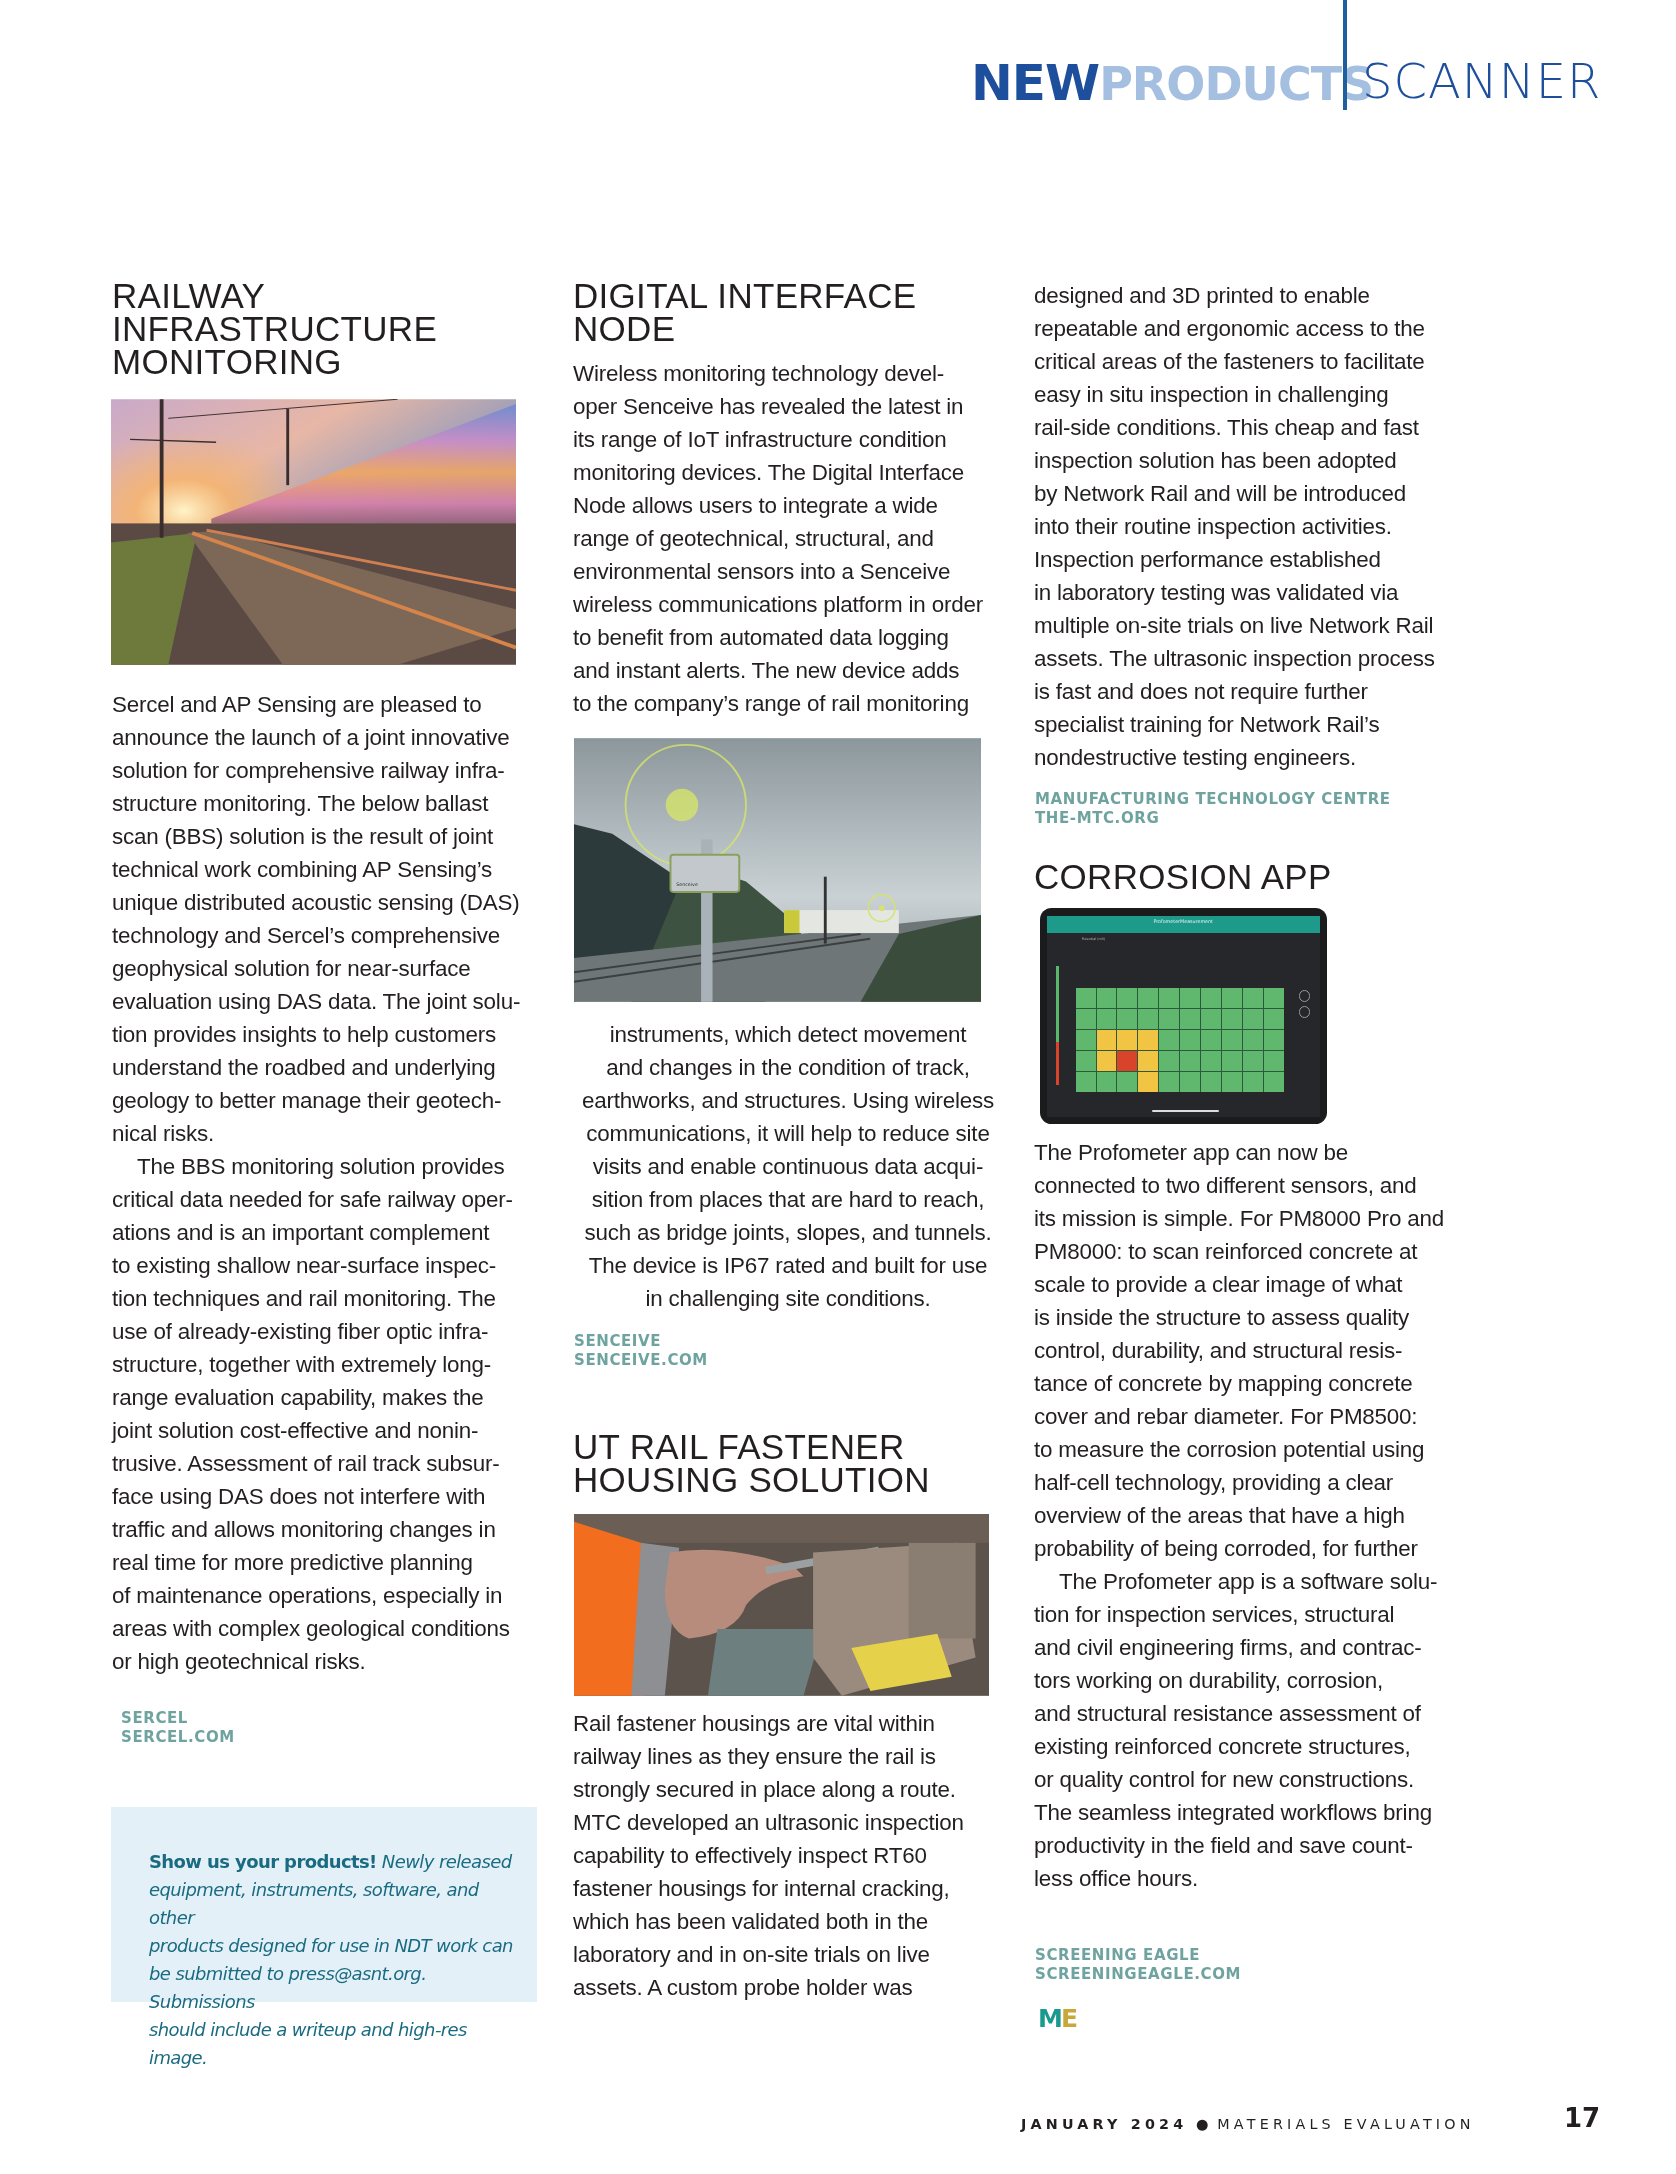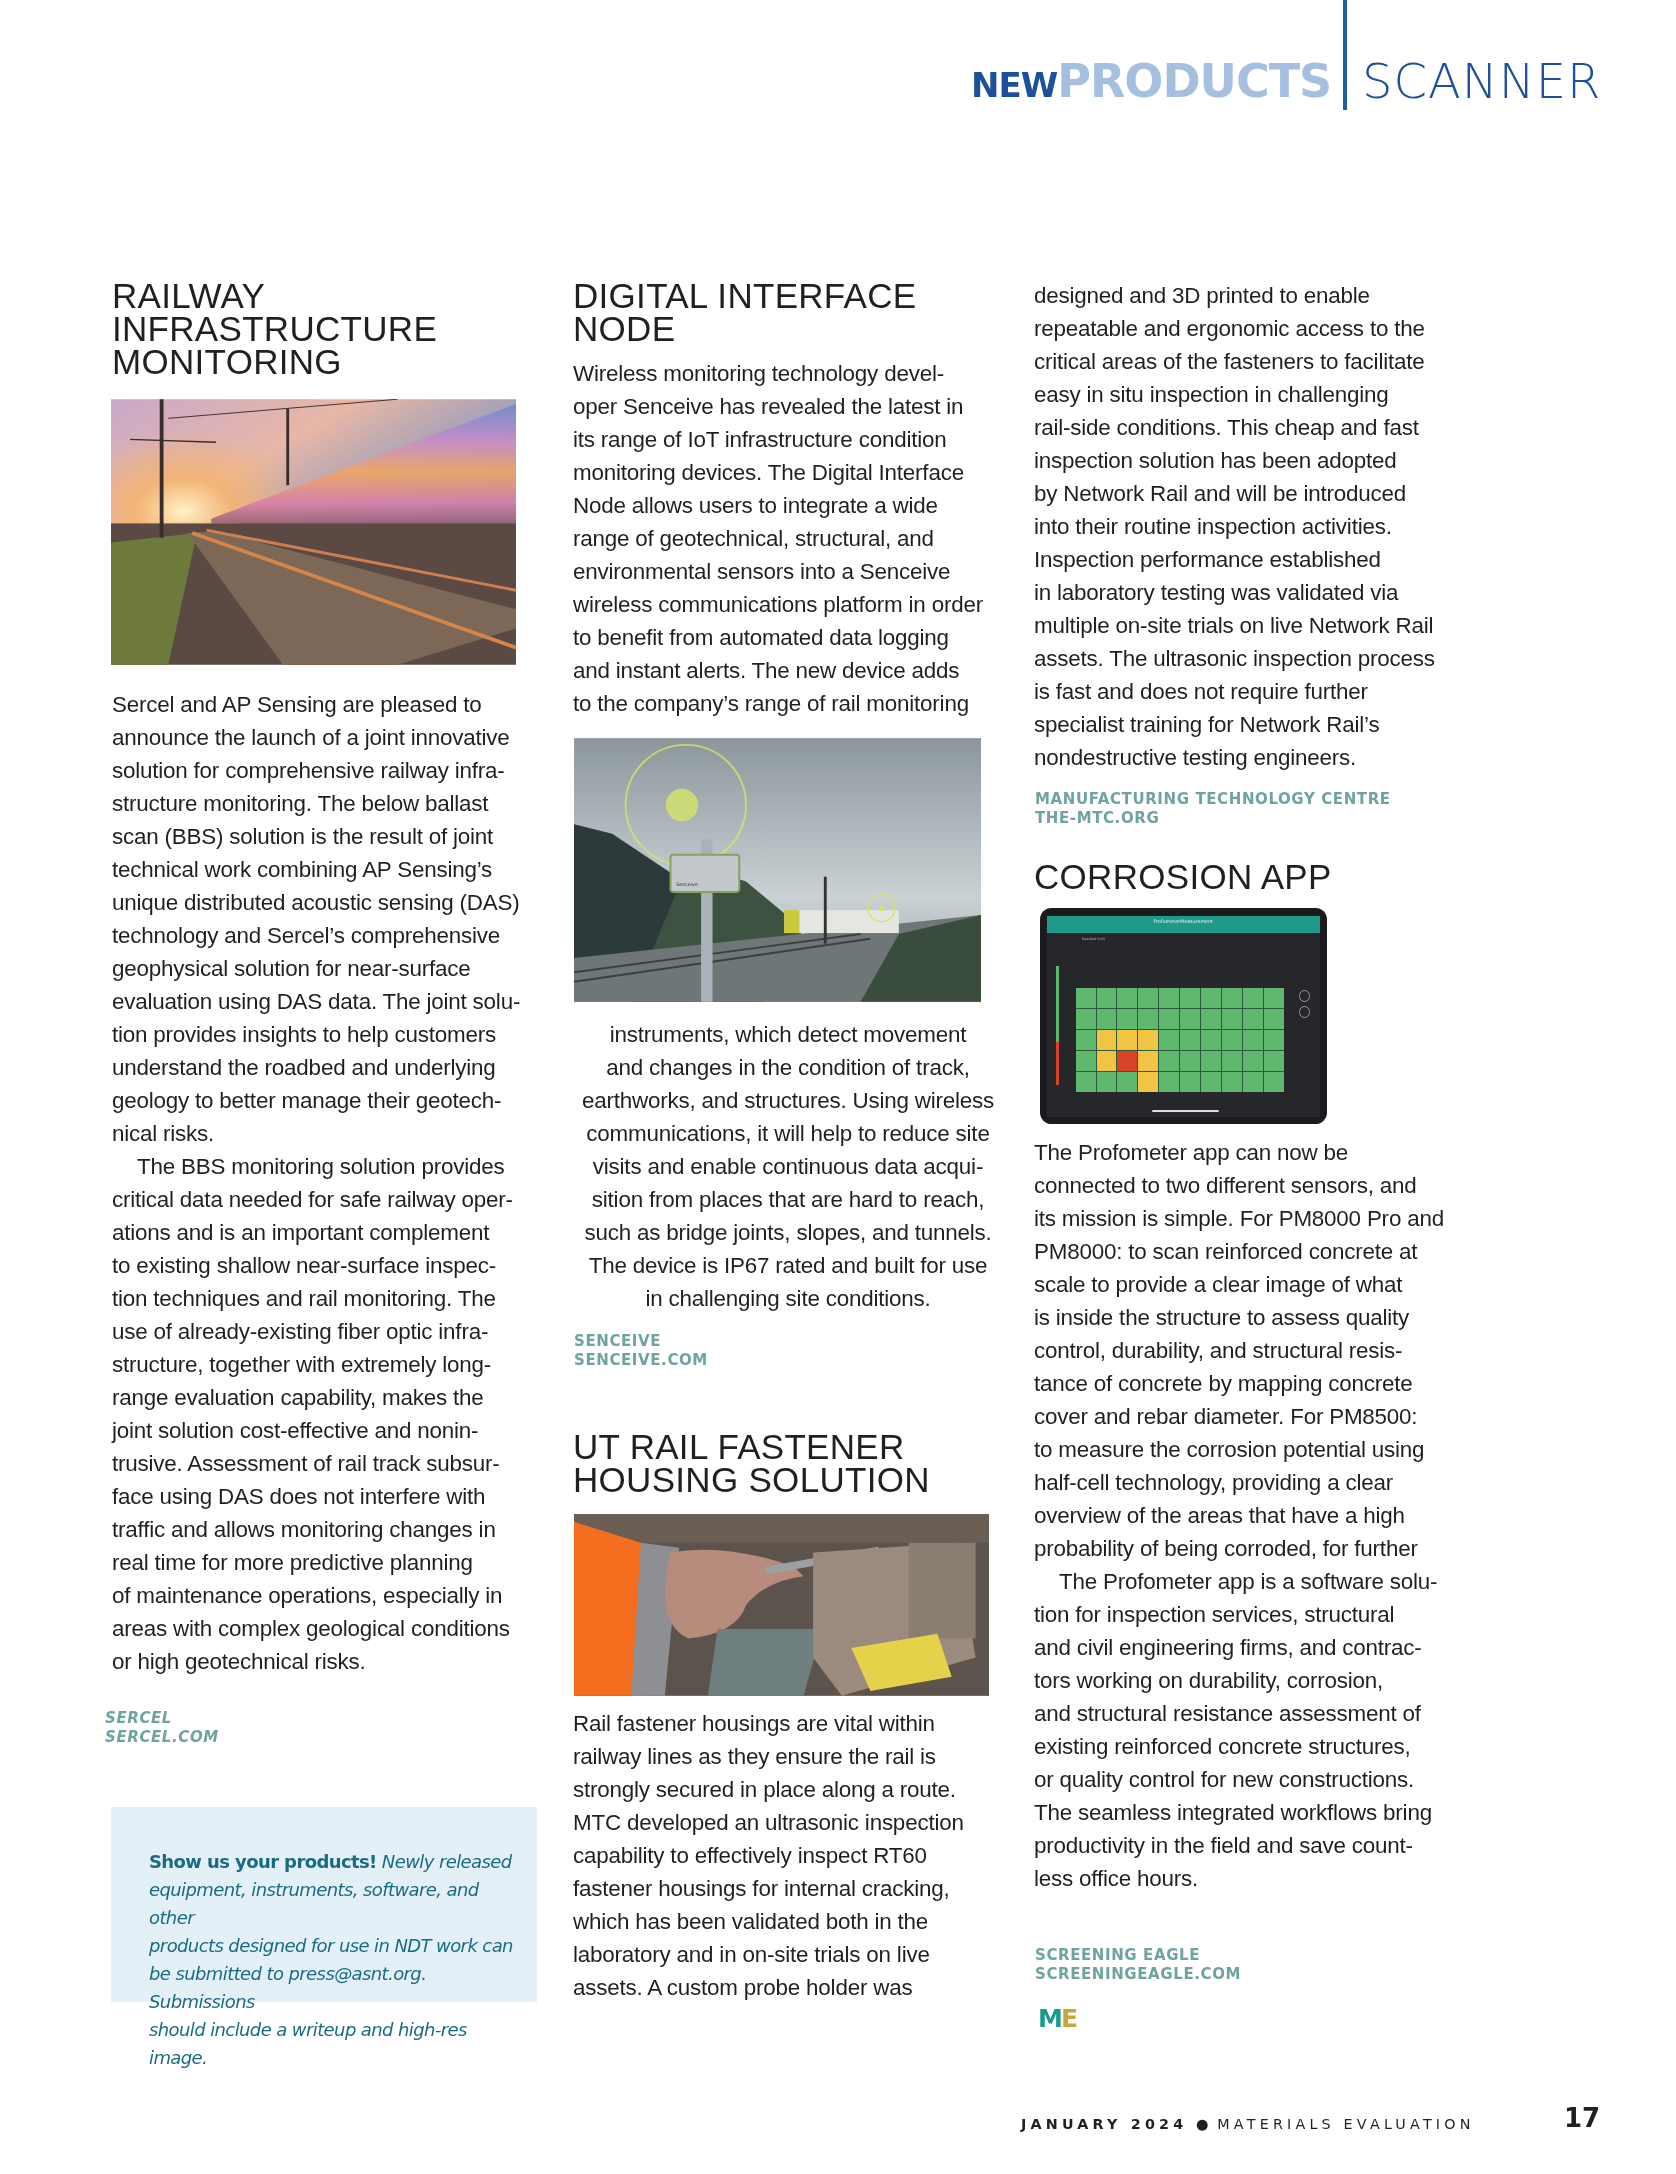--- a/index.html
+++ b/index.html
@@ -1,17 +1,17 @@
 <!DOCTYPE html>
 <html><head>
 <meta charset="utf-8">
 <style>
   html,body{margin:0;padding:0;background:#fff;}
   body{width:1677px;height:2175px;position:relative;overflow:hidden;font-family:"Liberation Sans",sans-serif;color:#231f20;}
-  .hdr-new{font-family:"DejaVu Sans",sans-serif;font-weight:bold;font-size:34px;color:#1d4f9c;letter-spacing:-1px;}
+  .hdr-new{font-family:"DejaVu Sans",sans-serif;font-weight:bold;font-size:50px;color:#1d4f9c;letter-spacing:-1px;}
   .hdr-prod{font-family:"DejaVu Sans",sans-serif;font-weight:bold;font-size:46px;color:#a4bfe0;letter-spacing:-1px;}
   .hdr-bar{position:absolute;left:1343px;top:0;width:3.8px;height:110px;background:#1e5f9e;}
   .hdr-scan{position:absolute;left:1362px;top:53px;font-family:"DejaVu Sans",sans-serif;font-weight:300;font-size:48px;color:#1d4f9c;letter-spacing:1px;}
   .hdr-left{position:absolute;left:971px;top:55px;}
   
   .h{position:absolute;font-family:"Liberation Sans",sans-serif;font-size:35px;line-height:33px;font-weight:normal;text-transform:uppercase;letter-spacing:0.3px;margin:0;color:#231f20;}
   .p{position:absolute;font-family:"Liberation Sans",sans-serif;font-size:22.4px;line-height:33px;margin:0;color:#231f20;letter-spacing:-0.2px;}
   .line{display:block;white-space:nowrap;}
   .src{position:absolute;font-family:"DejaVu Sans",sans-serif;font-weight:bold;font-size:15px;line-height:19px;color:#6fa39f;letter-spacing:0.6px;}
   .img{position:absolute;overflow:hidden;}
@@ -103,21 +103,21 @@
   <span class="line">joint solution cost-effective and nonin-</span>
   <span class="line">trusive. Assessment of rail track subsur-</span>
   <span class="line">face using DAS does not interfere with</span>
   <span class="line">traffic and allows monitoring changes in</span>
   <span class="line">real time for more predictive planning</span>
   <span class="line">of maintenance operations, especially in</span>
   <span class="line">areas with complex geological conditions</span>
   <span class="line">or high geotechnical risks.</span>
 </p>
 
-<div class="src" style="left:105px;top:1709px;font-style:italic;">
+<div class="src" style="left:121px;top:1709px;">
   <span class="line">SERCEL</span>
   <span class="line">SERCEL.COM</span>
 </div>
 
 <div class="callout">
   <div class="callout-txt">
     <b>Show us your products!</b><i> Newly released</i><br>
     <i>equipment, instruments, software, and other</i><br>
     <i>products designed for use in NDT work can</i><br>
     <i>be submitted to press@asnt.org. Submissions</i><br>

